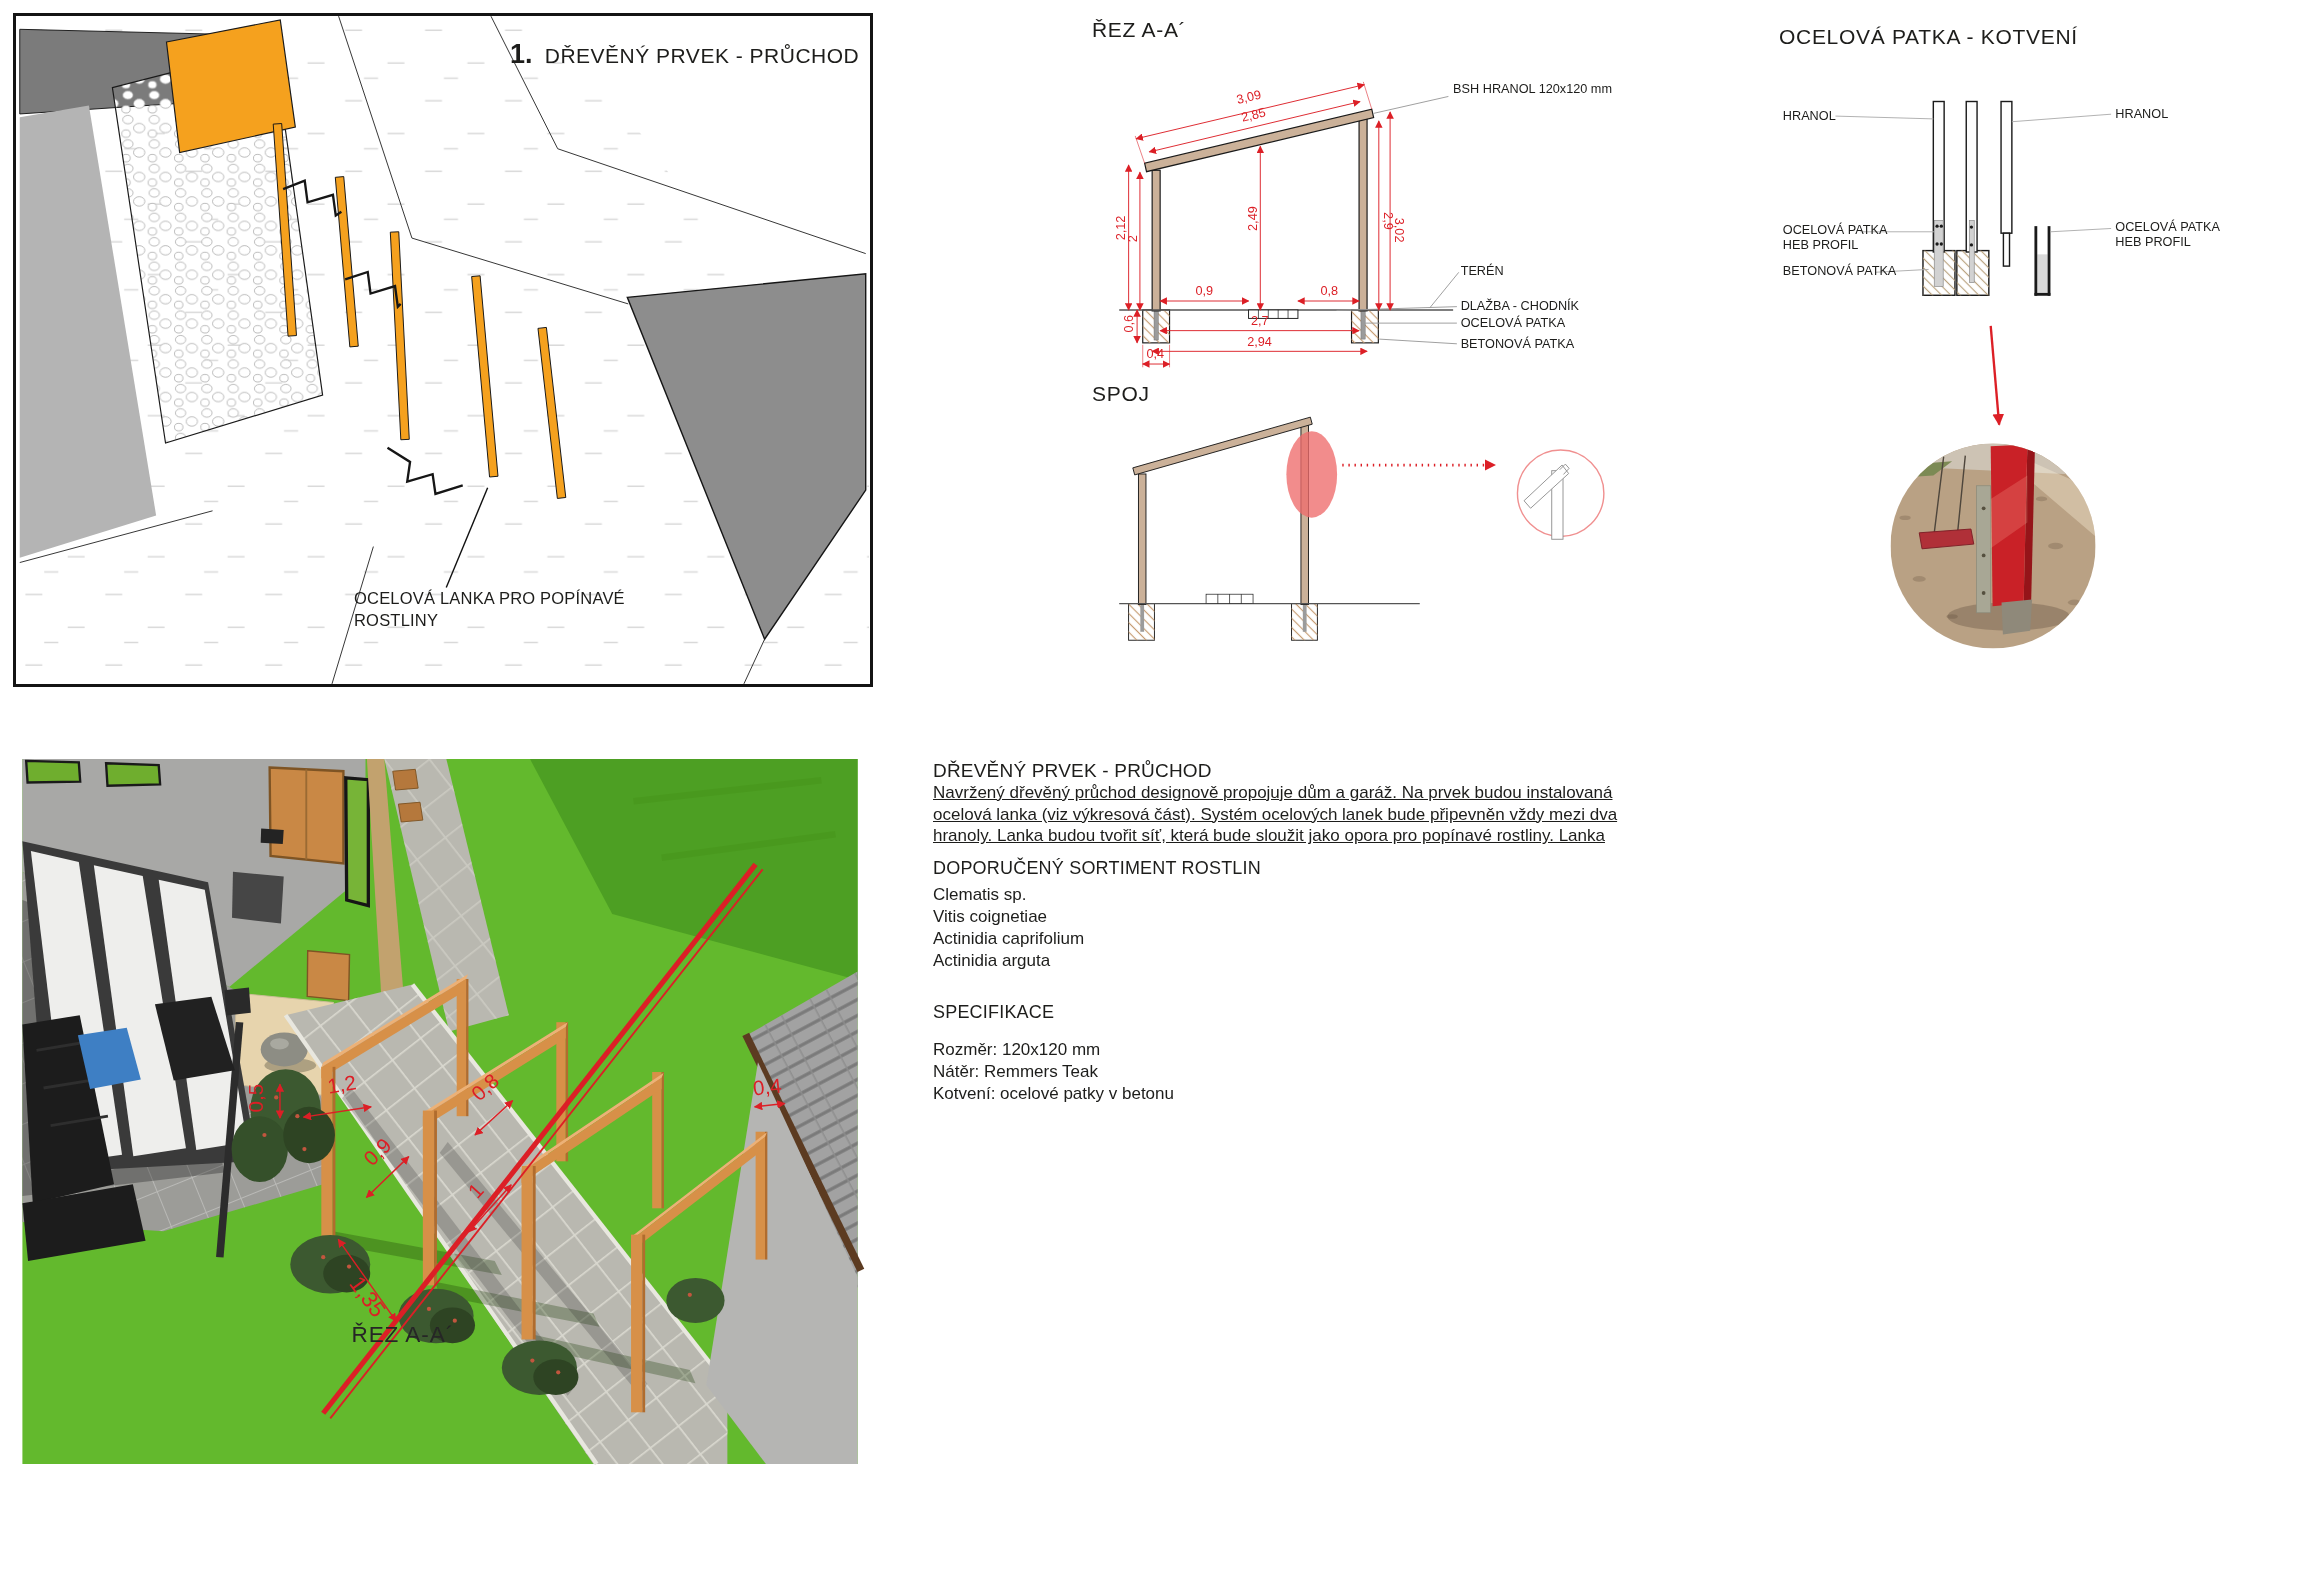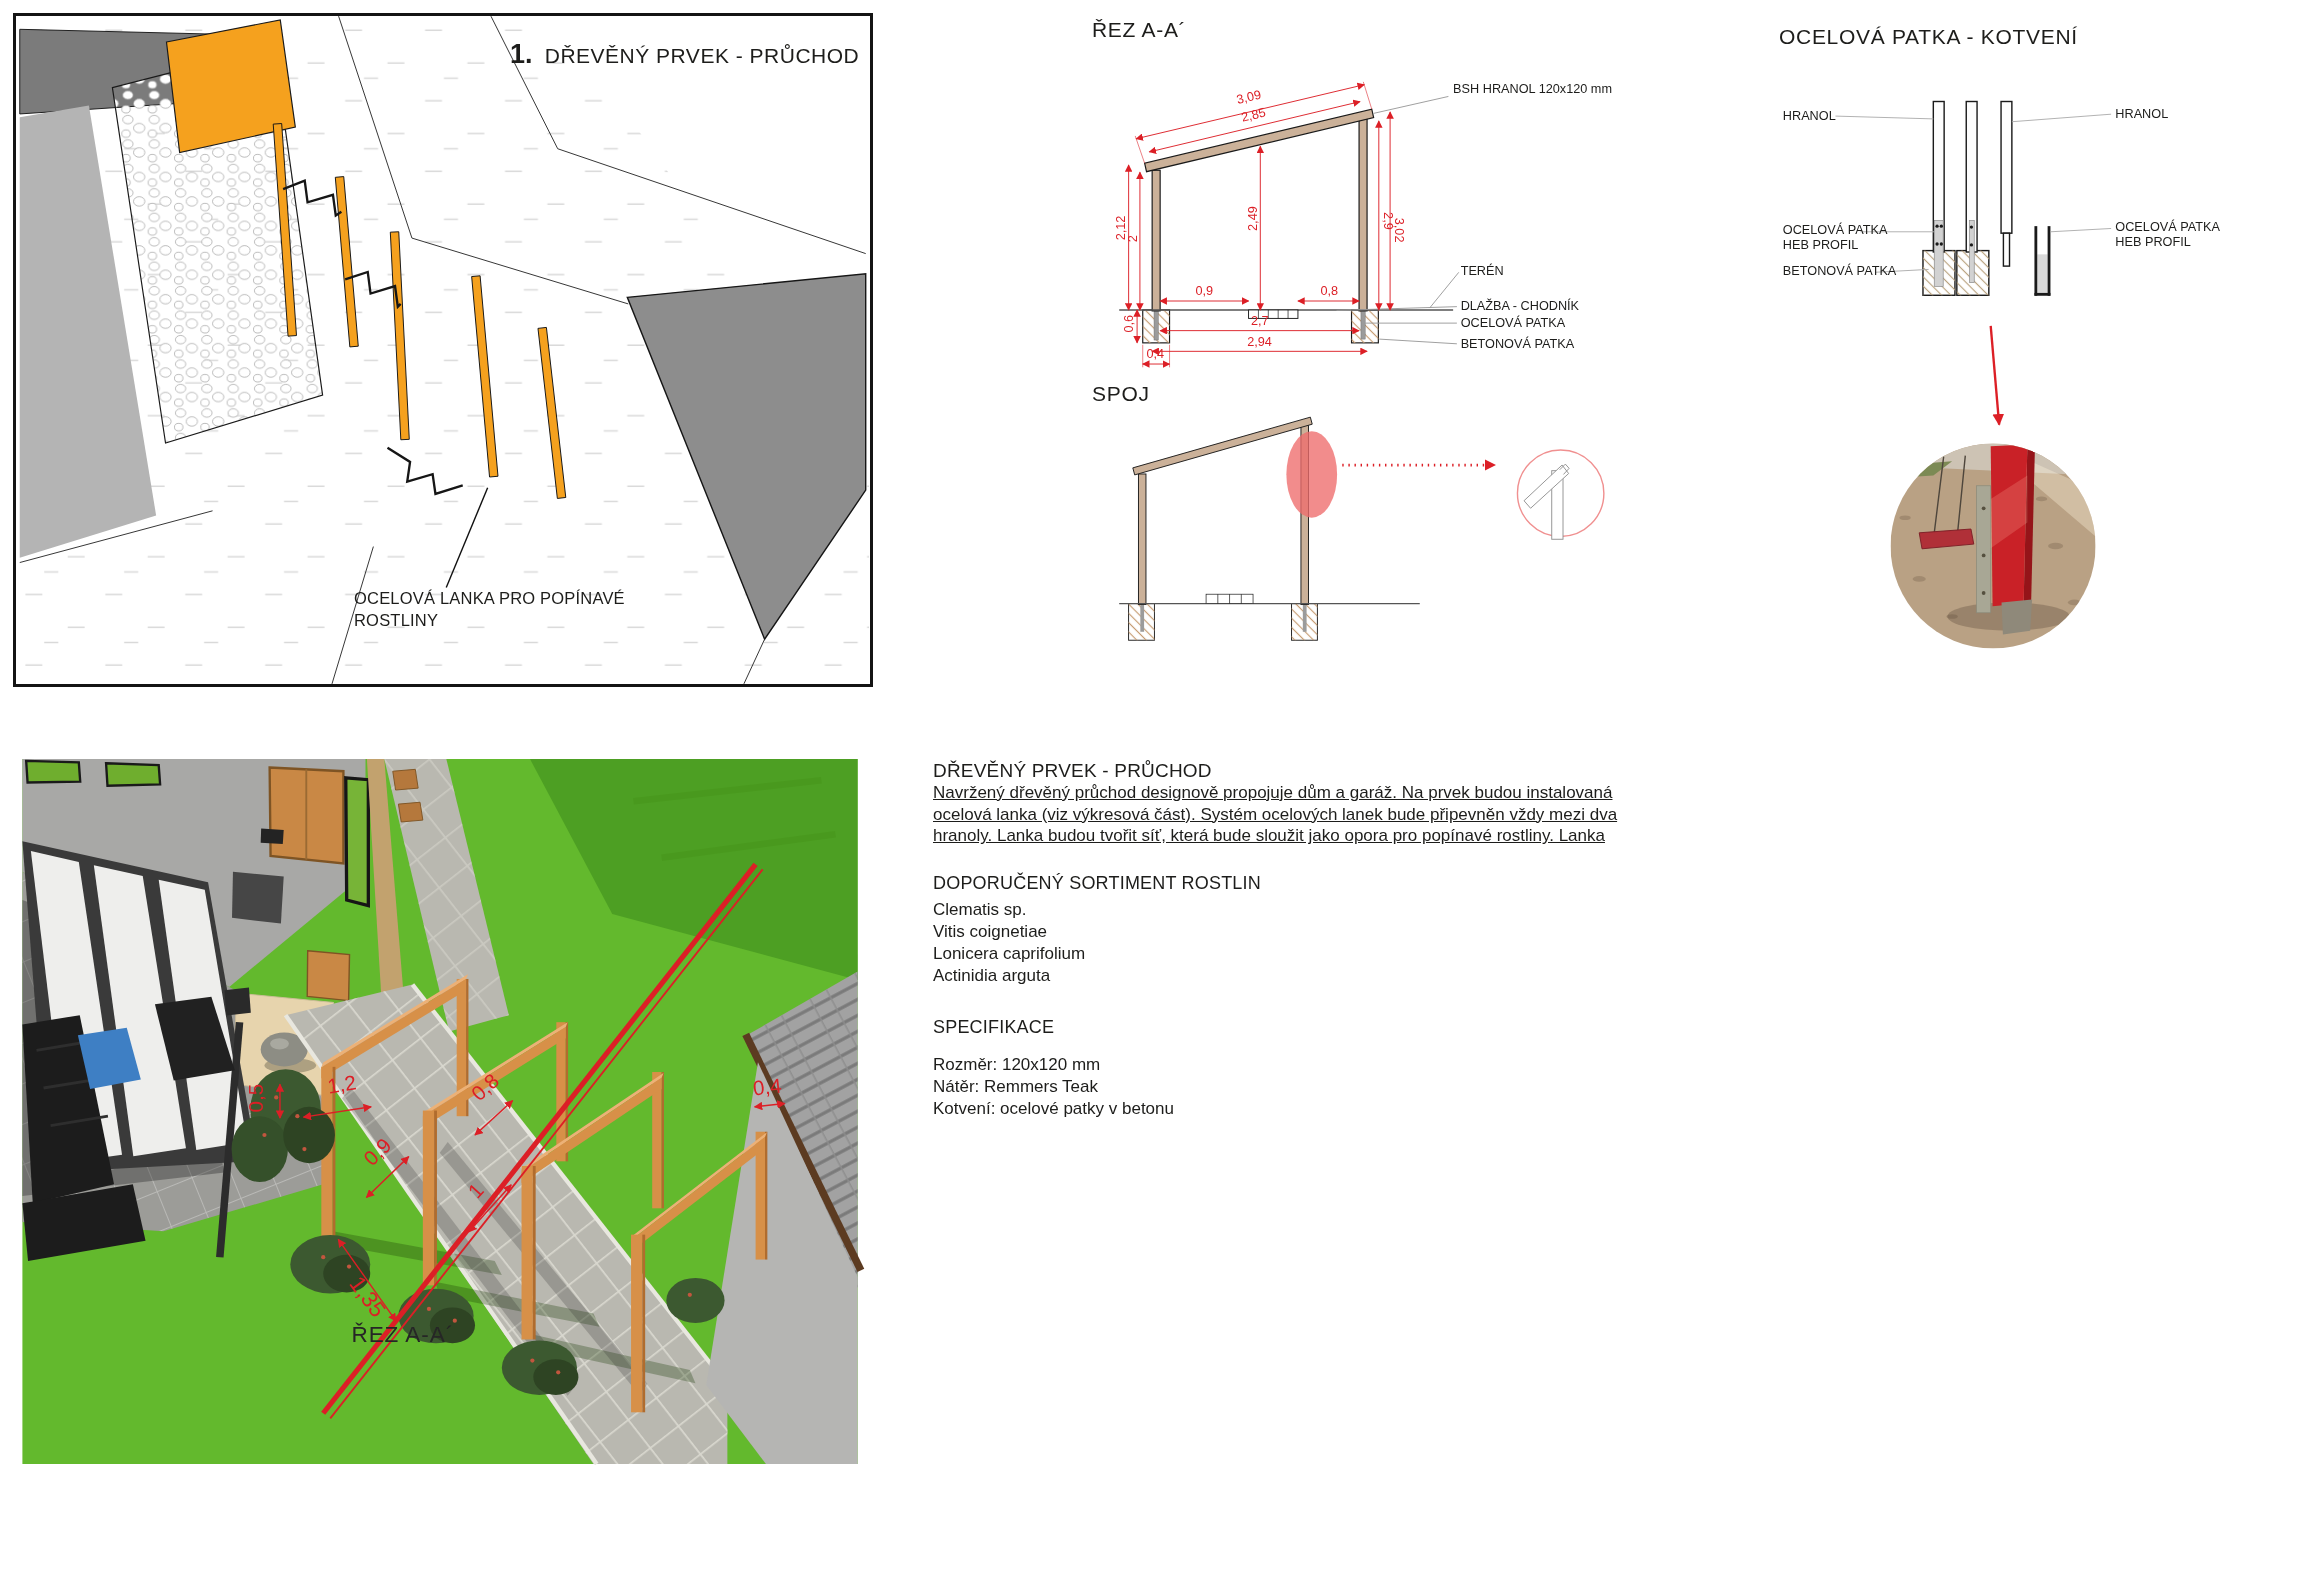--- a/index.html
+++ b/index.html
@@ -492,25 +492,25 @@
     <text x="700" y="1240" font-size="48" fill="#262626" letter-spacing="2">ŘEZ A-A´</text>
   </svg>
 
   <div class="abs" style="left:933px;top:760px;width:847px;">
     <div class="desc-h nw">DŘEVĚNÝ PRVEK - PRŮCHOD</div>
     <div class="desc-t" style="margin-top:0;text-decoration:underline;">
       <div class="nw">Navržený dřevěný průchod designově propojuje dům a garáž. Na prvek budou instalovaná</div>
       <div class="nw">ocelová lanka (viz výkresová část). Systém ocelových lanek bude připevněn vždy mezi dva</div>
       <div class="nw">hranoly. Lanka budou tvořit síť, která bude sloužit jako opora pro popínavé rostliny. Lanka</div>
     </div>
-    <div class="desc-h nw" style="margin-top:26px;font-size:18px;">DOPORUČENÝ SORTIMENT ROSTLIN</div>
+    <div class="desc-h nw" style="margin-top:11px;font-size:18px;">DOPORUČENÝ SORTIMENT ROSTLIN</div>
     <div class="desc-t" style="margin-top:5.6px;line-height:22px;">
       <div class="nw">Clematis sp.</div>
       <div class="nw">Vitis coignetiae</div>
-      <div class="nw">Lonicera caprifolium</div>
+      <div class="nw">Actinidia caprifolium</div>
       <div class="nw">Actinidia arguta</div>
     </div>
     <div class="desc-h nw" style="margin-top:30px;font-size:18px;">SPECIFIKACE</div>
     <div class="desc-t" style="margin-top:16px;line-height:22px;">
       <div class="nw">Rozměr: 120x120 mm</div>
       <div class="nw">Nátěr: Remmers Teak</div>
       <div class="nw">Kotvení: ocelové patky v betonu</div>
     </div>
   </div>
 

